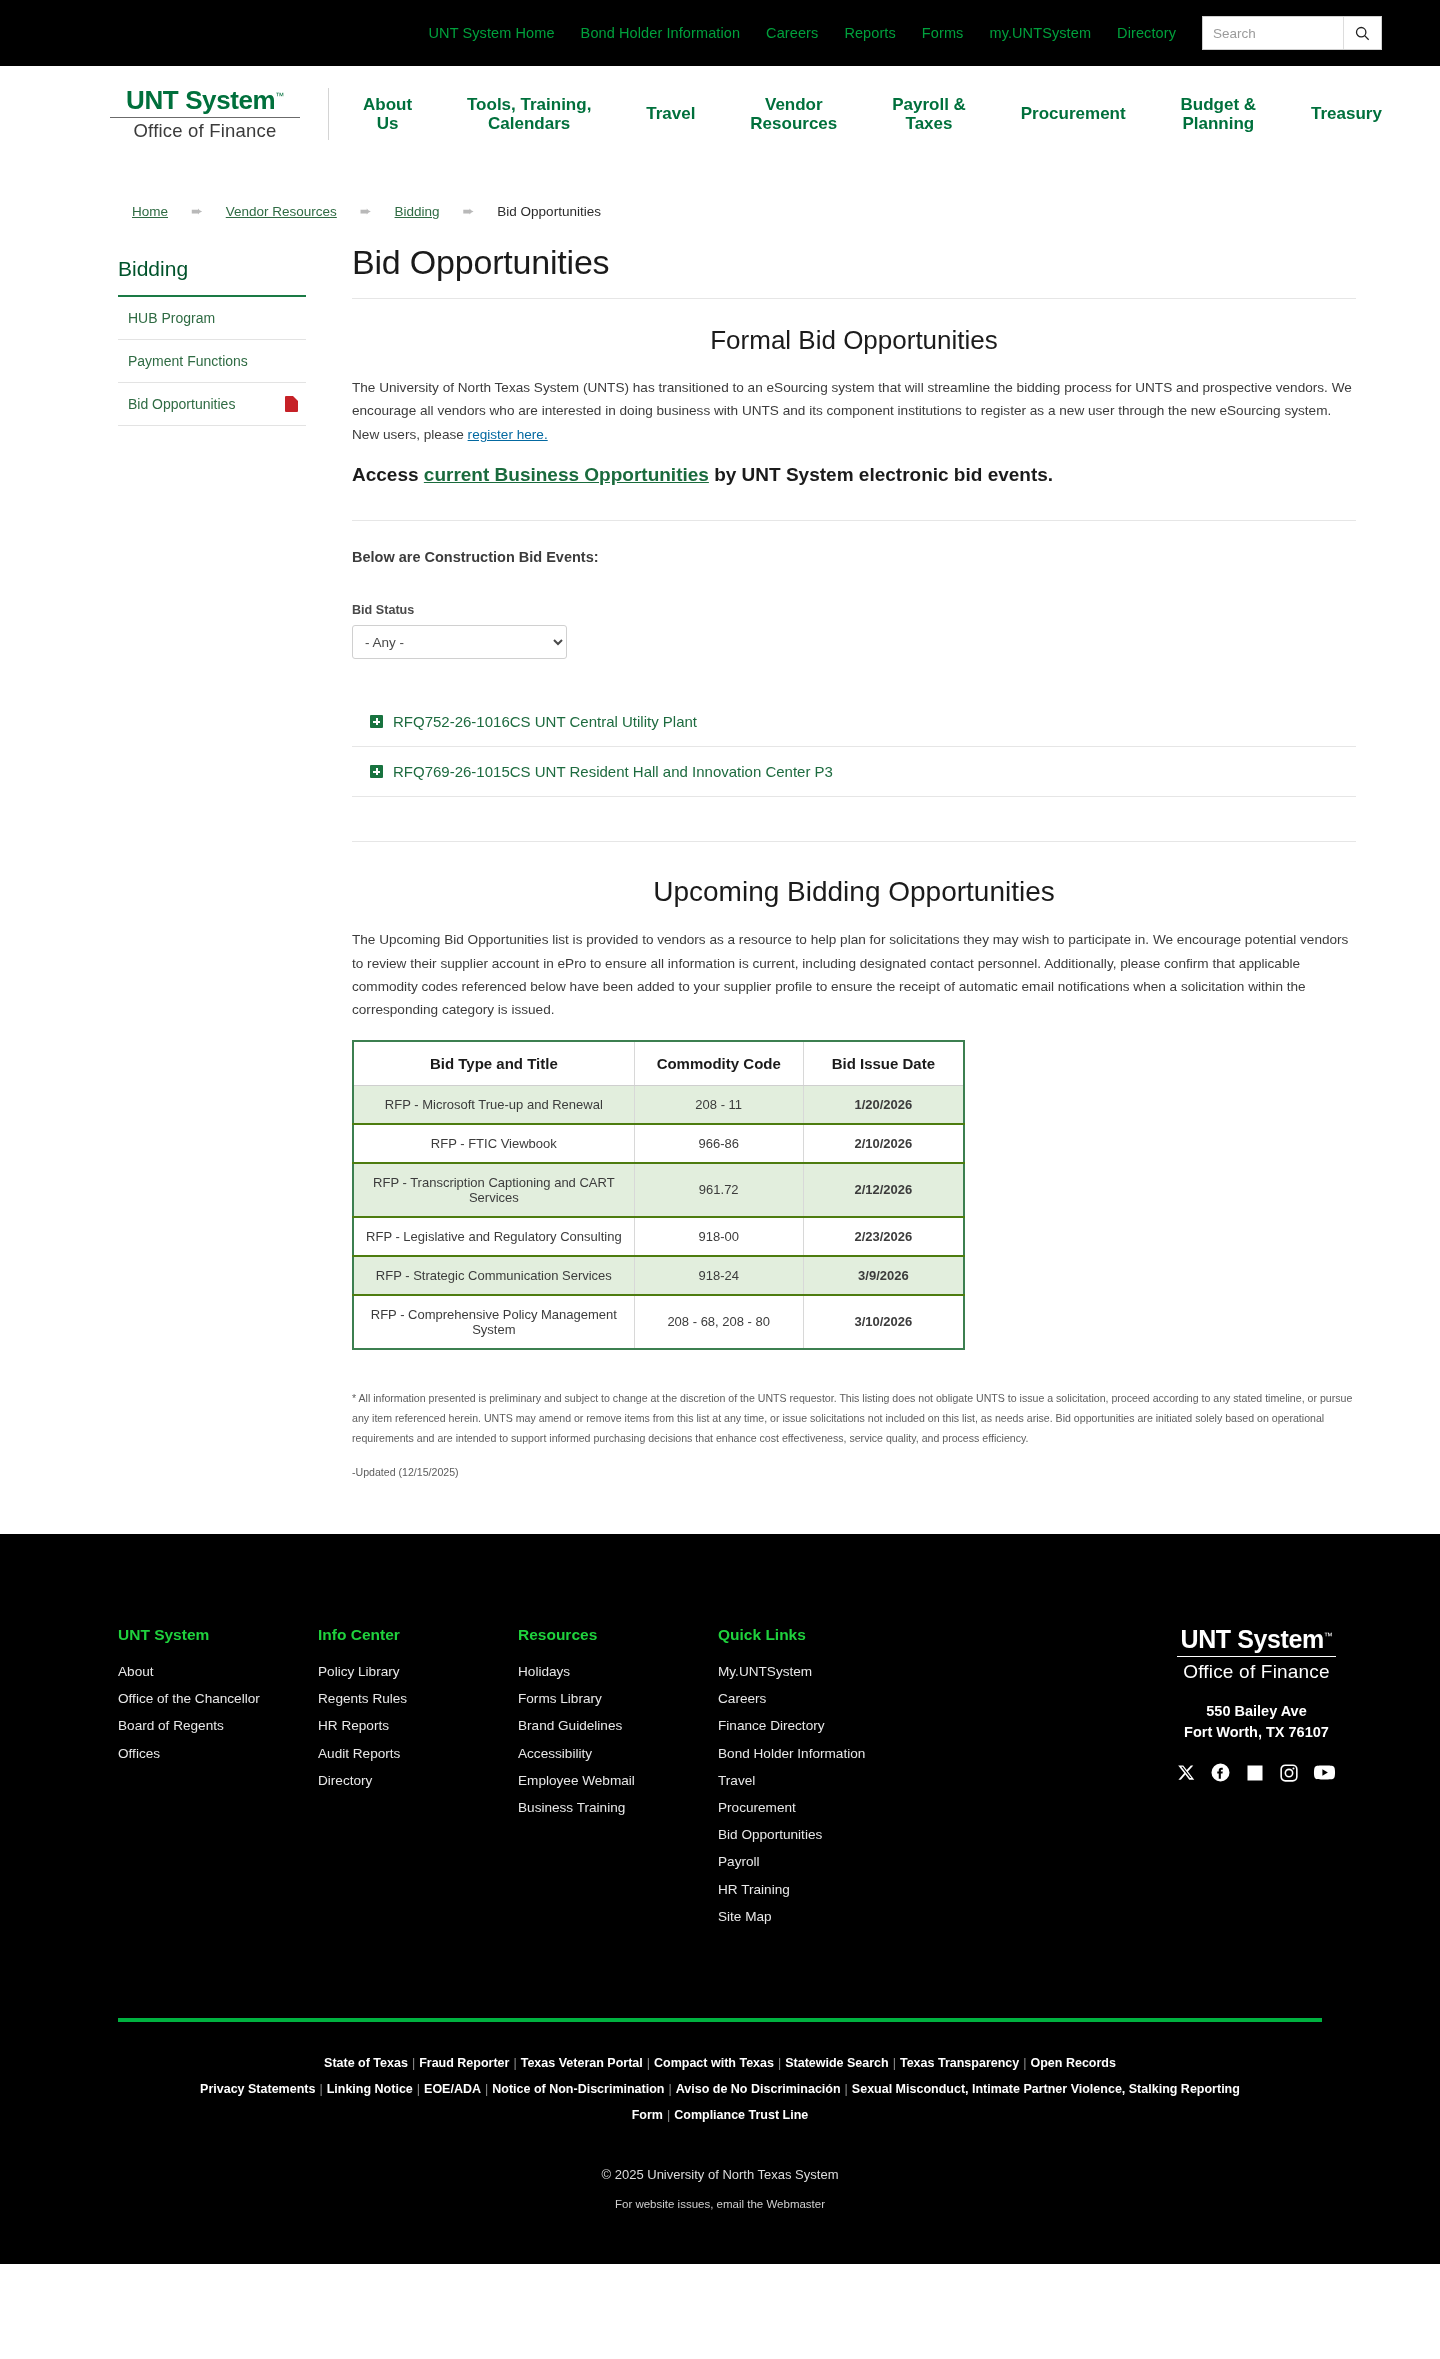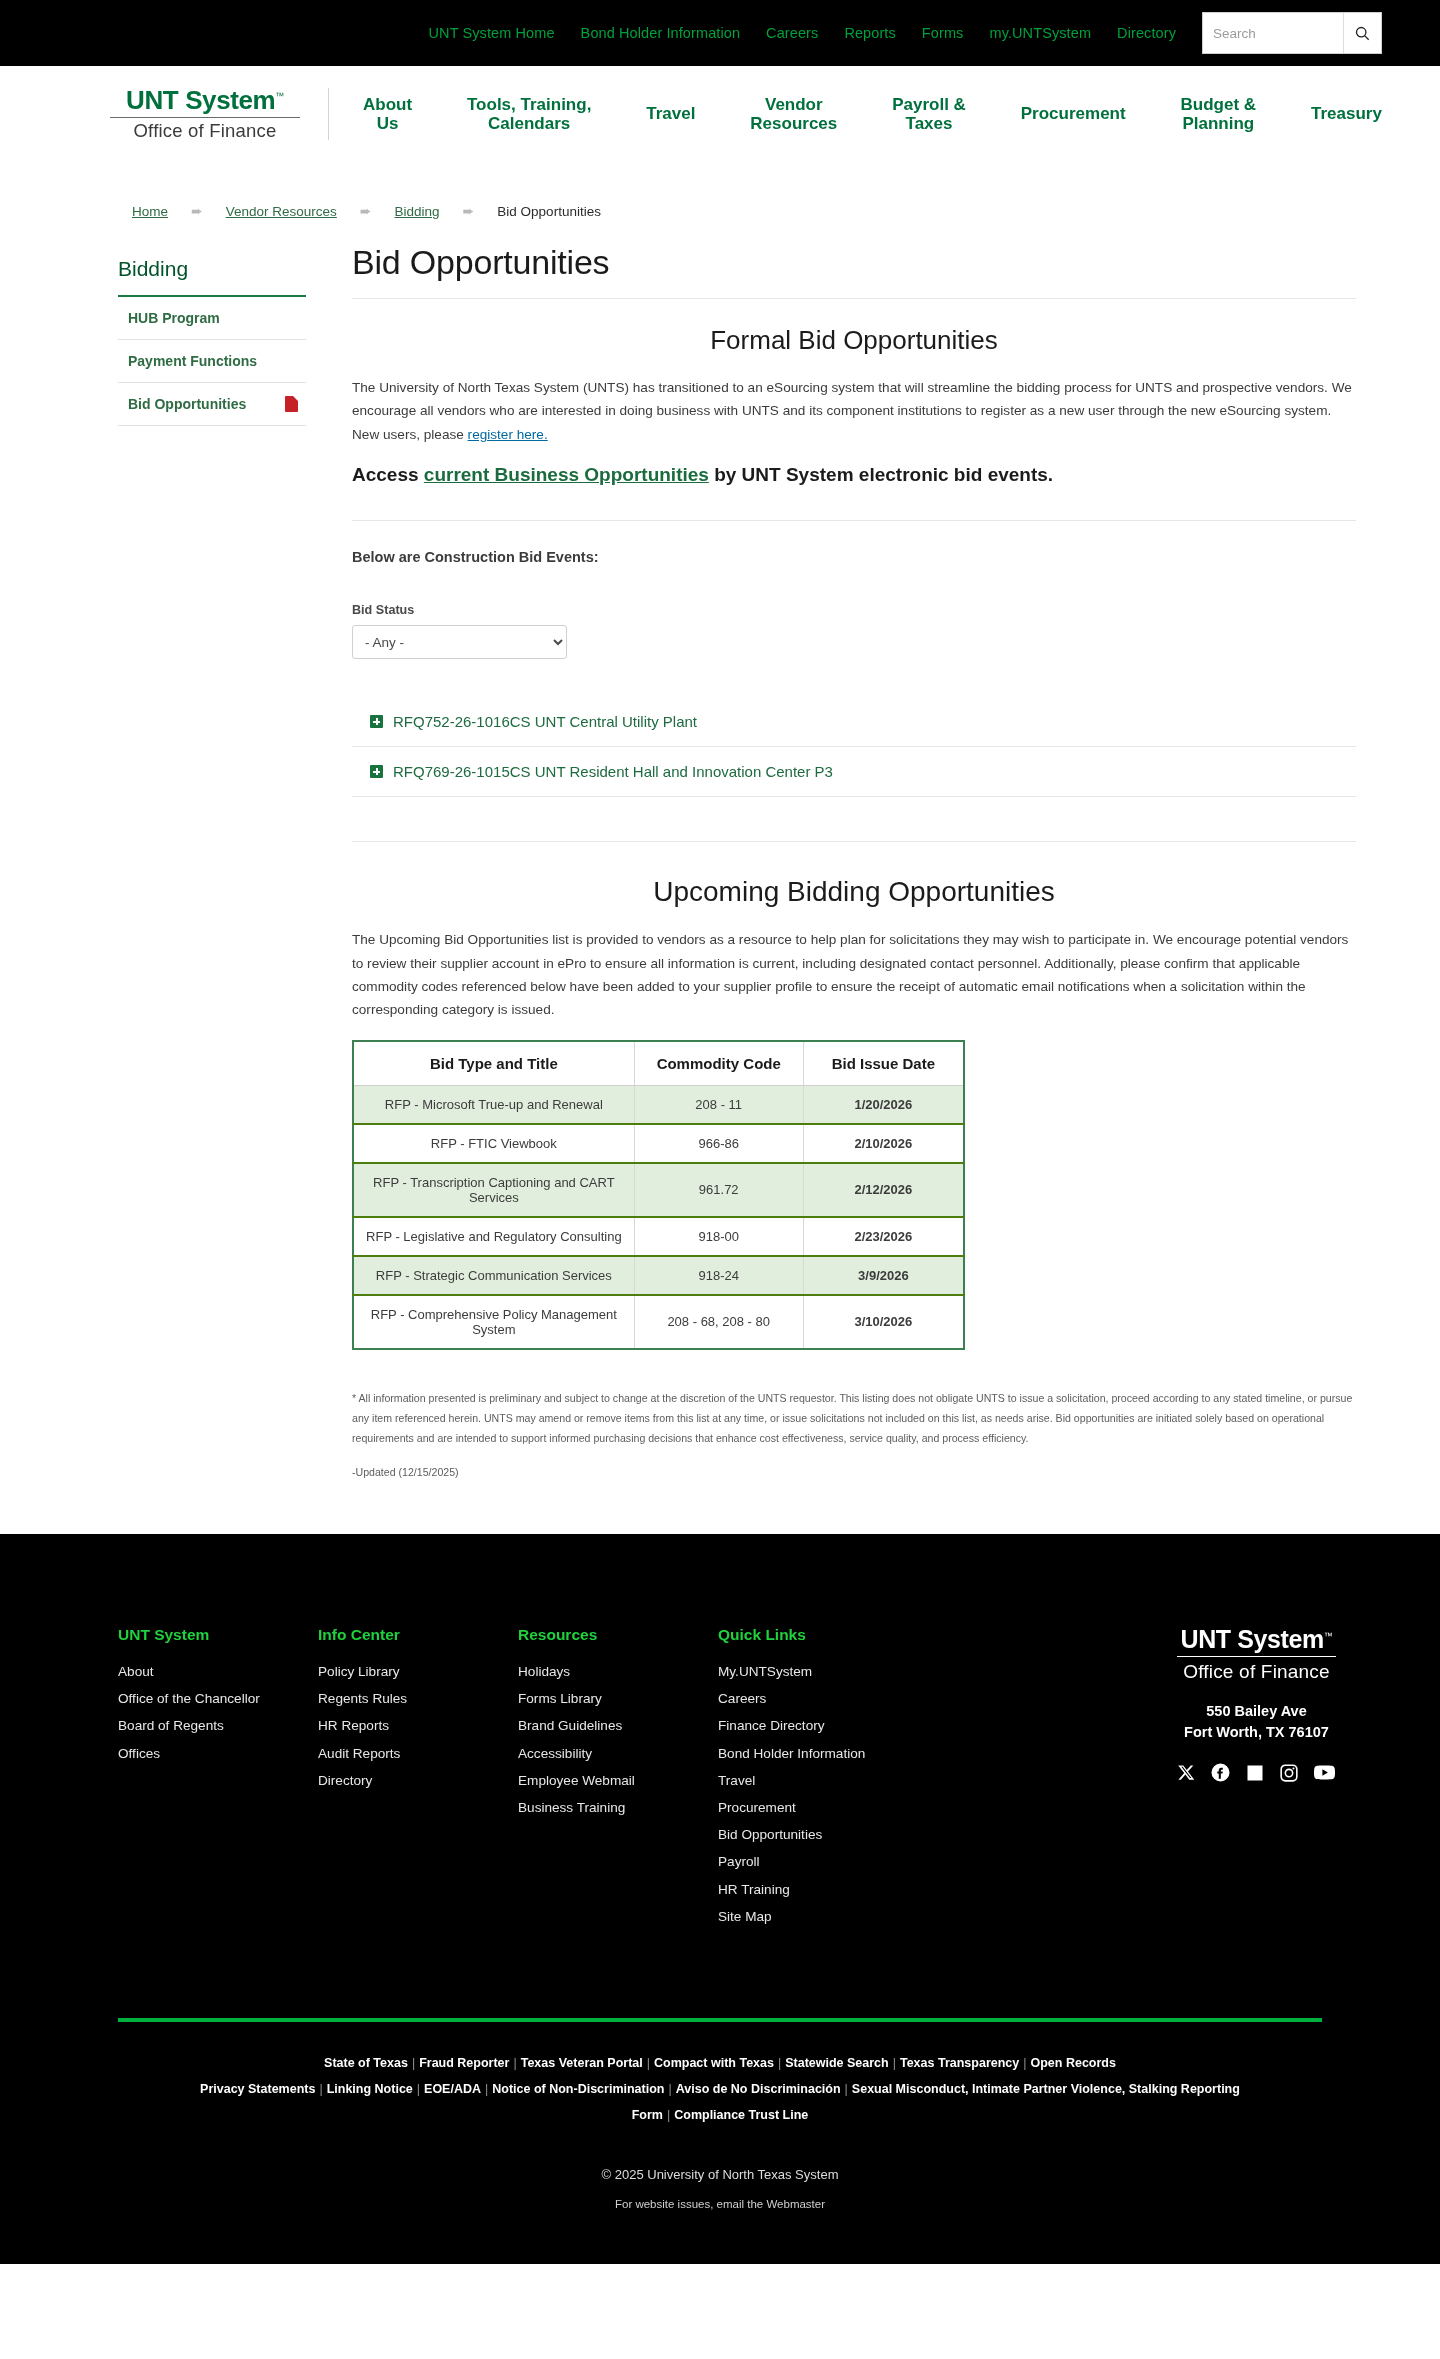--- a/index.html
+++ b/index.html
@@ -32,21 +32,21 @@
   .utility-links a {
     color: #00a03c;
     font-size: 14.5px;
     letter-spacing: .1px;
     white-space: nowrap;
   }
   .search-wrap {
     display: flex;
     align-items: stretch;
     background: #ffffff;
-    height: 42px;
+    height: 34px;
     width: 180px;
     border: 1px solid #cfcfcf;
   }
   .search-wrap input {
     border: 0;
     outline: none;
     flex: 1;
     padding: 0 10px;
     font-size: 13.5px;
     font-family: "Liberation Sans", sans-serif;
@@ -170,21 +170,20 @@
   }
   .sidebar-item {
     display: flex;
     align-items: center;
     justify-content: space-between;
     border-bottom: 1px solid #e3e3e3;
     padding: 13px 8px 13px 10px;
     font-size: 14px;
     color: #2f6b43;
     cursor: pointer;
-    font-weight: bold;
   }
   .pdf-badge {
     width: 13px;
     height: 16px;
     background: #c62127;
     border-radius: 1px;
     position: relative;
     display: inline-block;
   }
   .pdf-badge::after {

